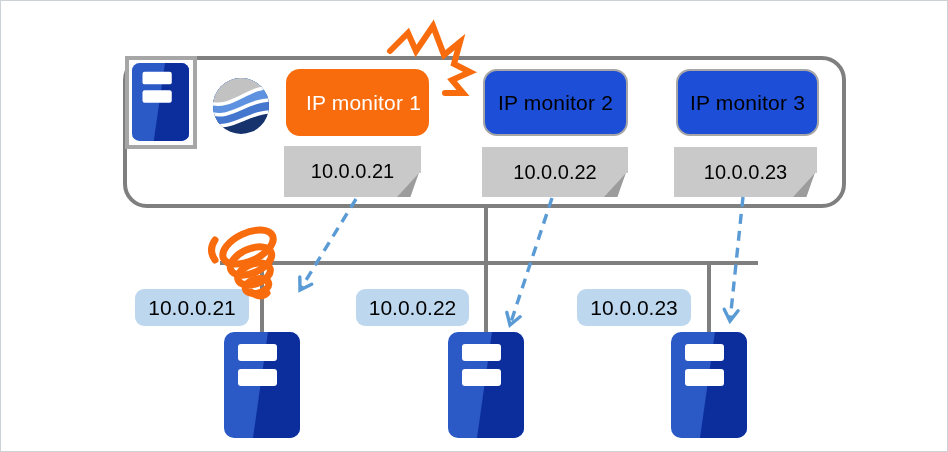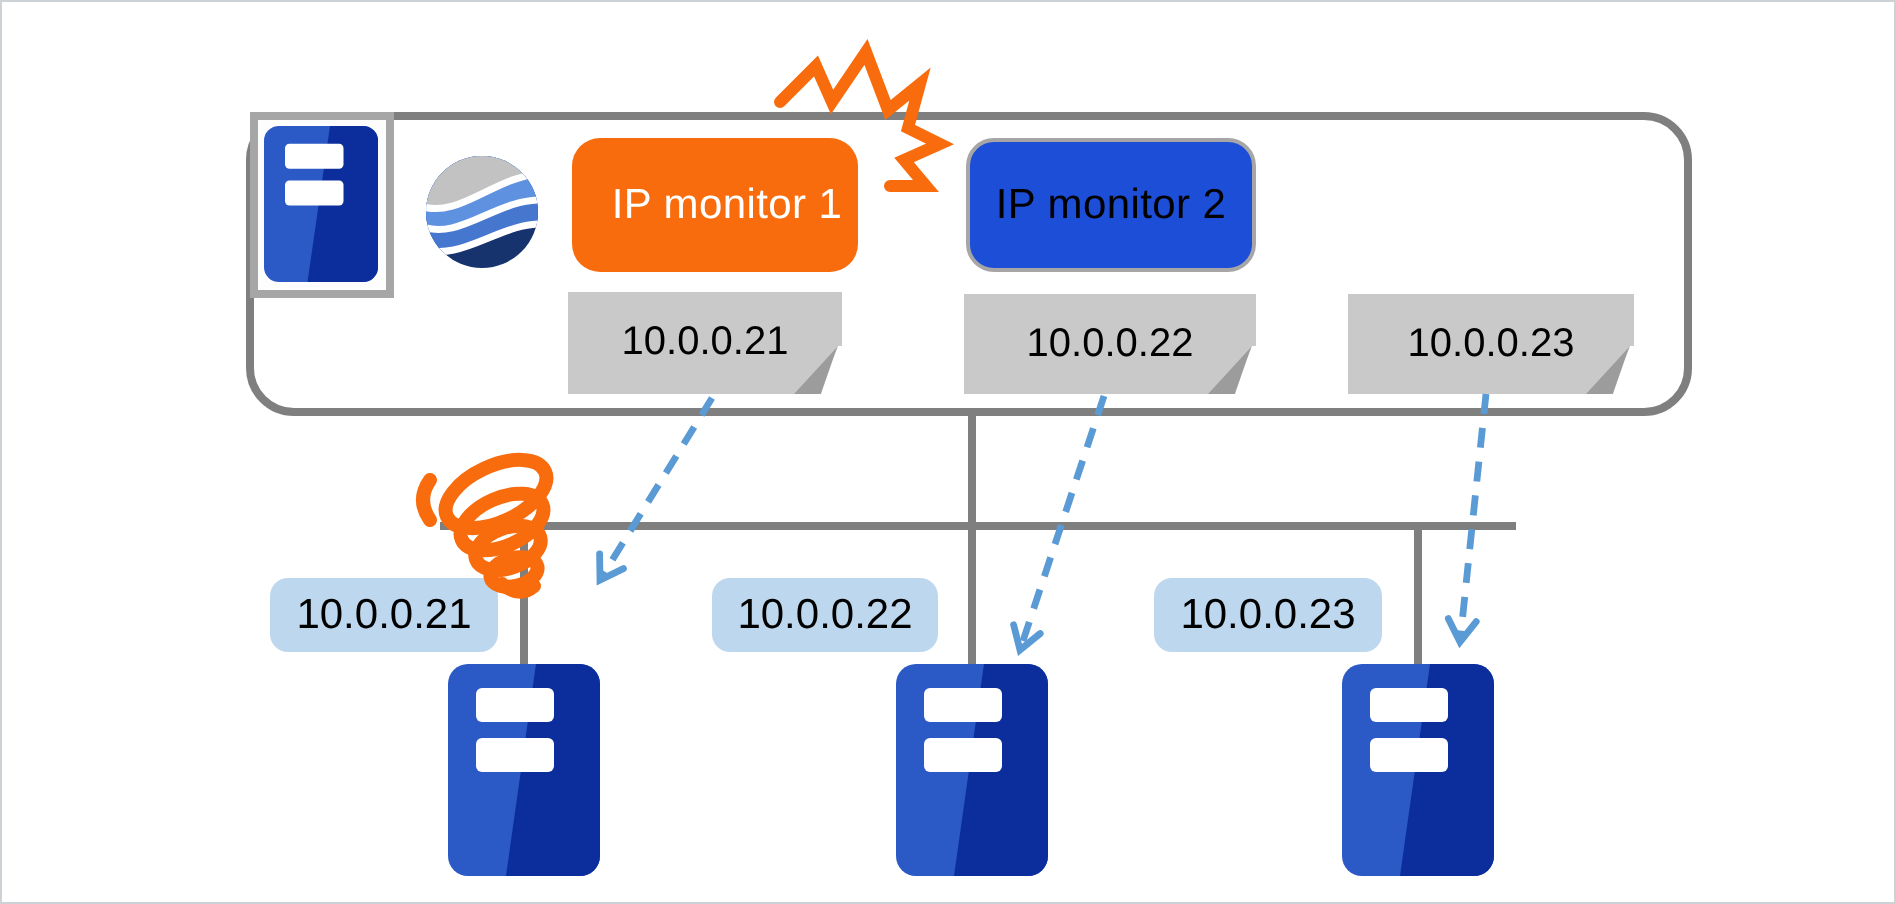--- a/index.html
+++ b/index.html
@@ -118,20 +118,23 @@
       </g>
     </g>
   </svg>
 
   <div class="abs monbox mon-alert" id="mon1">
     <span>IP monitor 1</span>
   </div>
   <div class="abs monbox mon-ok" id="mon2">
     <span>IP monitor 2</span>
   </div>
+  <div class="abs monbox mon-ok" id="mon3">
+    <span>IP monitor 3</span>
+  </div>
 
   <div class="abs note" id="note1">
     <span>10.0.0.21</span>
     <span class="corner">
       <span class="notch"></span>
         <span class="fold"></span>
     </span>
   </div>
   <div class="abs note" id="note2">
     <span>10.0.0.22</span>

